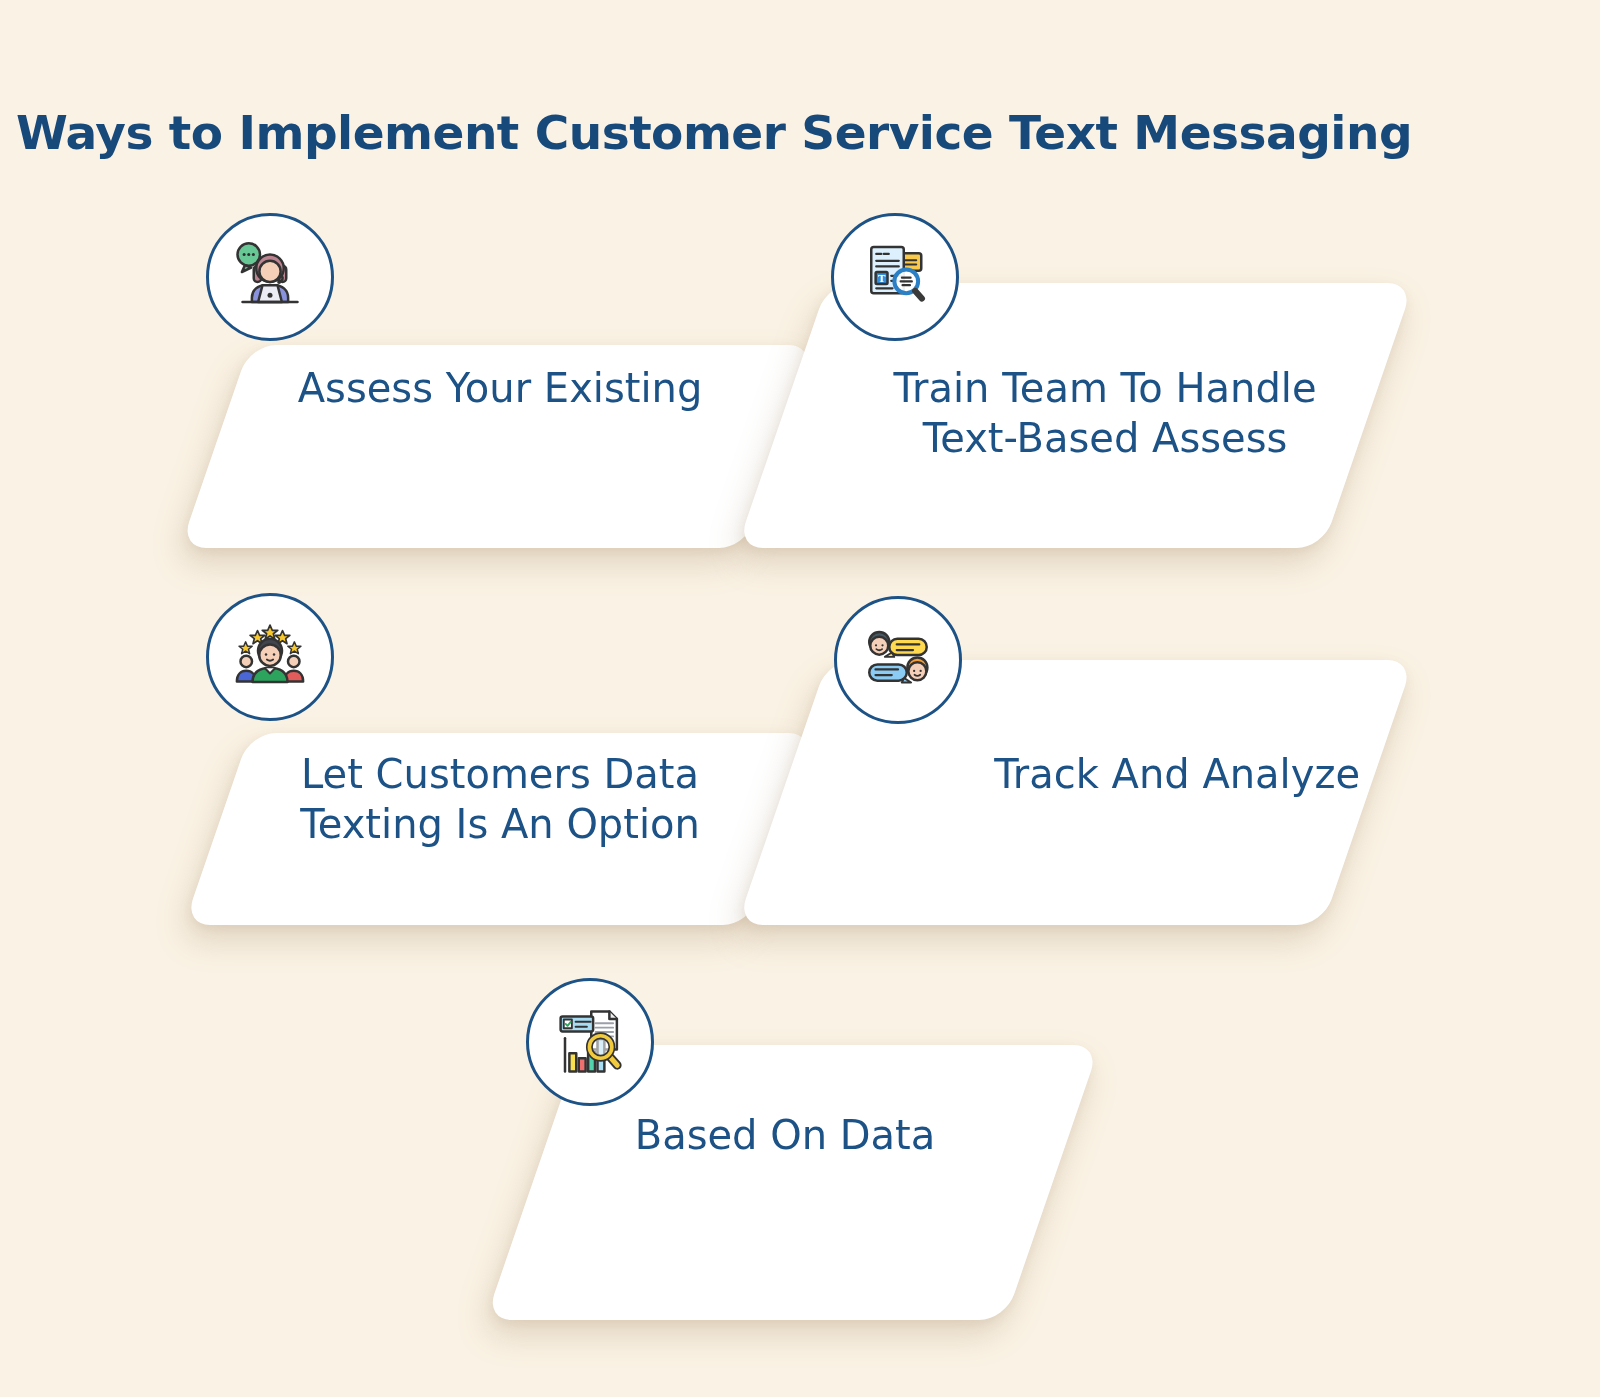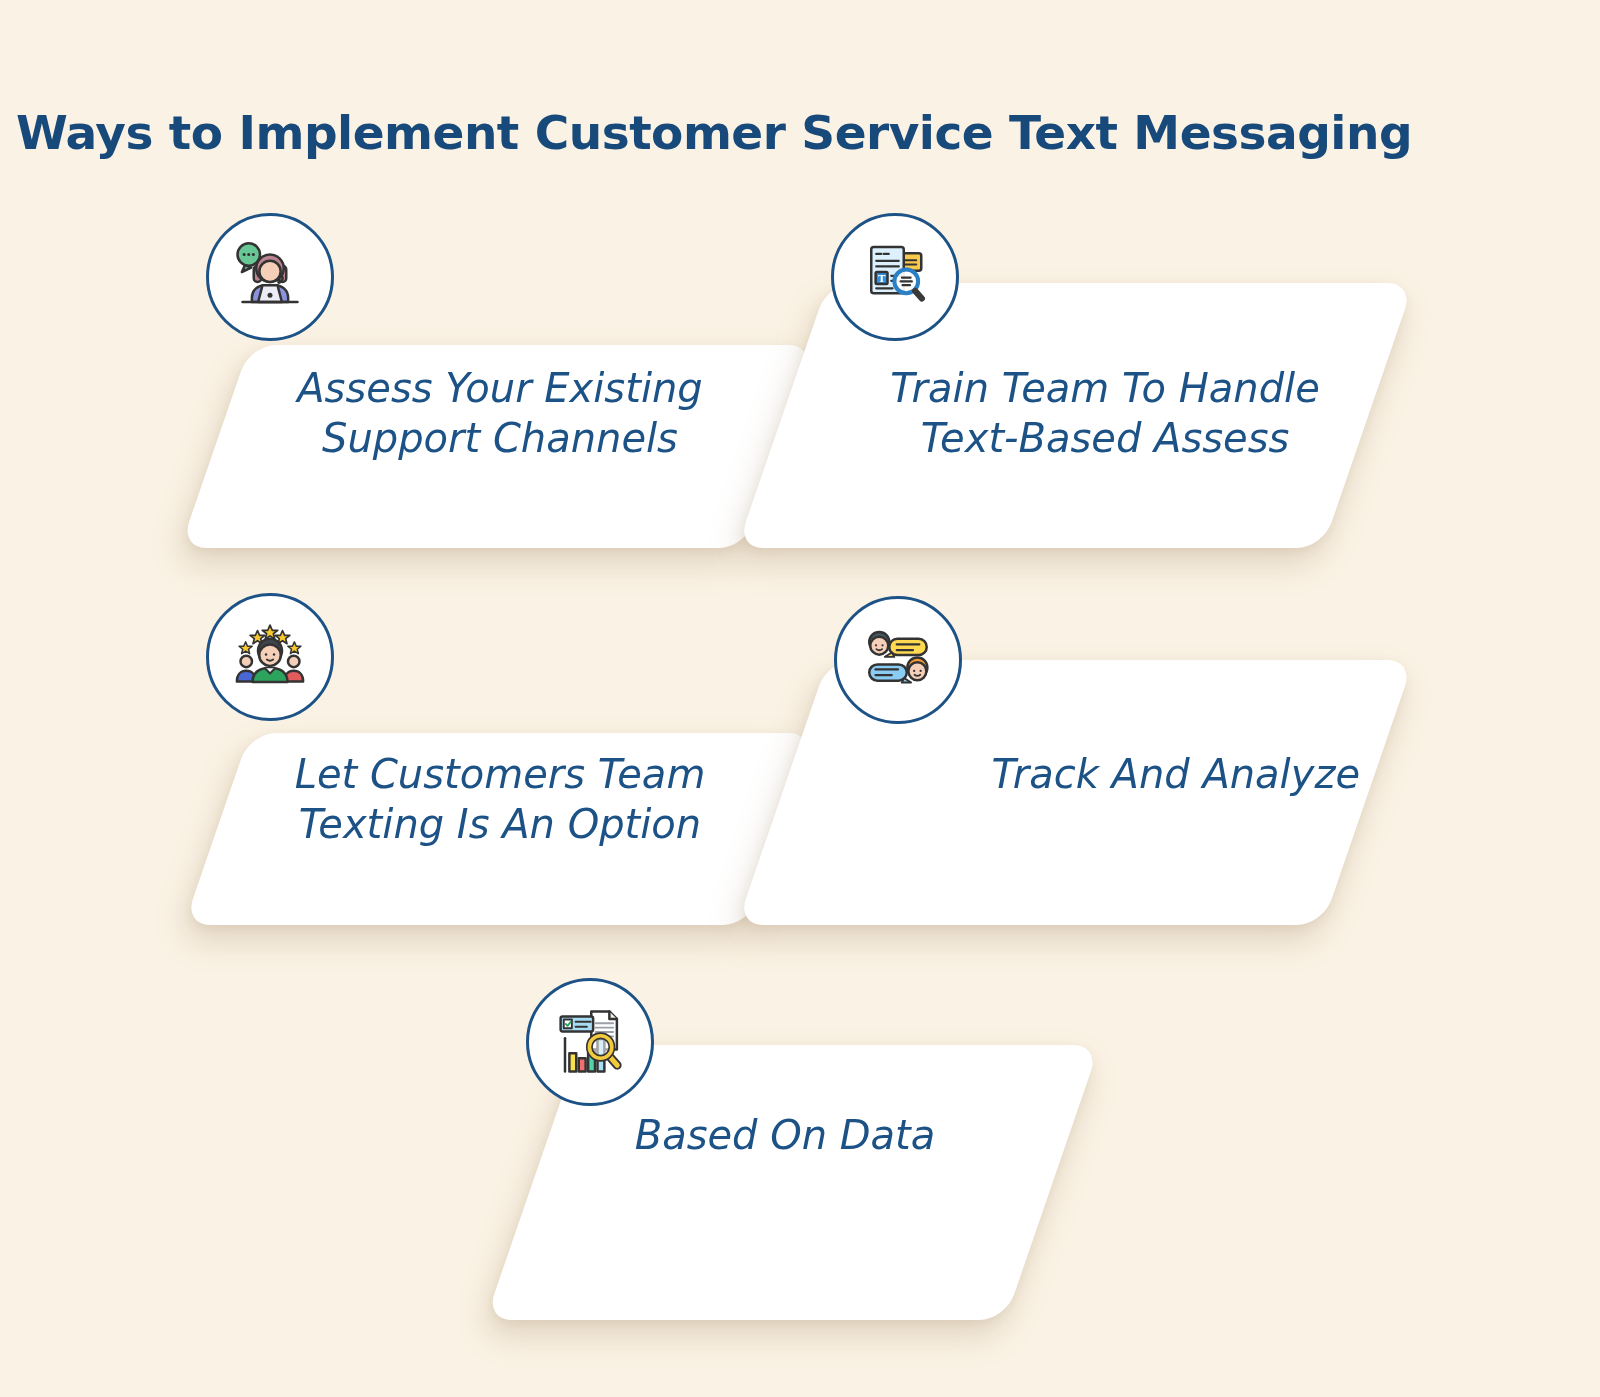--- a/index.html
+++ b/index.html
@@ -15,21 +15,21 @@
     color:#17497B;
   }
   .card{
     position:absolute;background:#FFFFFF;border-radius:26px;
     transform:skewX(-19deg);transform-origin:0 0;
     box-shadow:0 16px 30px rgba(160,130,95,0.25),0 4px 10px rgba(160,130,95,0.12);
     z-index:1;
   }
   .card-text{
     position:absolute;z-index:2;text-align:center;
-    font-size:40px;font-weight:400;line-height:50px;color:#1C5286;font-style:italic;
+    font-size:40px;font-weight:400;line-height:50px;color:#1C5286;
   }
   .card-text span{display:block;}
   .badge{
     position:absolute;z-index:3;width:128px;height:128px;border-radius:50%;
     background:#FFFFFF;border:3px solid #1D5286;box-sizing:border-box;
     display:flex;align-items:center;justify-content:center;
   }
   .badge svg{width:80px;height:80px;}
 </style>
 </head>
@@ -40,28 +40,27 @@
   <h1 class="title">Ways to Implement Customer Service Text Messaging</h1>
 
   <div class="card" style="left:250px;top:345px;width:565px;height:203px;"></div>
   <div class="card" style="left:828px;top:283px;width:586px;height:265px;"></div>
   <div class="card" style="left:250px;top:733px;width:565px;height:192px;"></div>
   <div class="card" style="left:828px;top:660px;width:586px;height:265px;"></div>
   <div class="card" style="left:580px;top:1045px;width:520px;height:275px;"></div>
 
   <div class="card-text" style="left:240px;top:363px;width:520px;">
     <span>Assess Your Existing</span>
-    <span>Support Channels</span>
   </div>
   <div class="card-text" style="left:850px;top:363px;width:510px;">
     <span>Train Team To Handle</span>
     <span>Text-Based Assess</span>
   </div>
   <div class="card-text" style="left:240px;top:749px;width:520px;">
-    <span>Let Customers Team</span>
+    <span>Let Customers Data</span>
     <span>Texting Is An Option</span>
   </div>
   <div class="card-text" style="left:850px;top:749px;width:510px;text-align:right;">
     <span>Track And Analyze</span>
   </div>
   <div class="card-text" style="left:535px;top:1110px;width:500px;">
     <span>Based On Data</span>
   </div>
 
   <div class="badge" style="left:206px;top:213px;">

